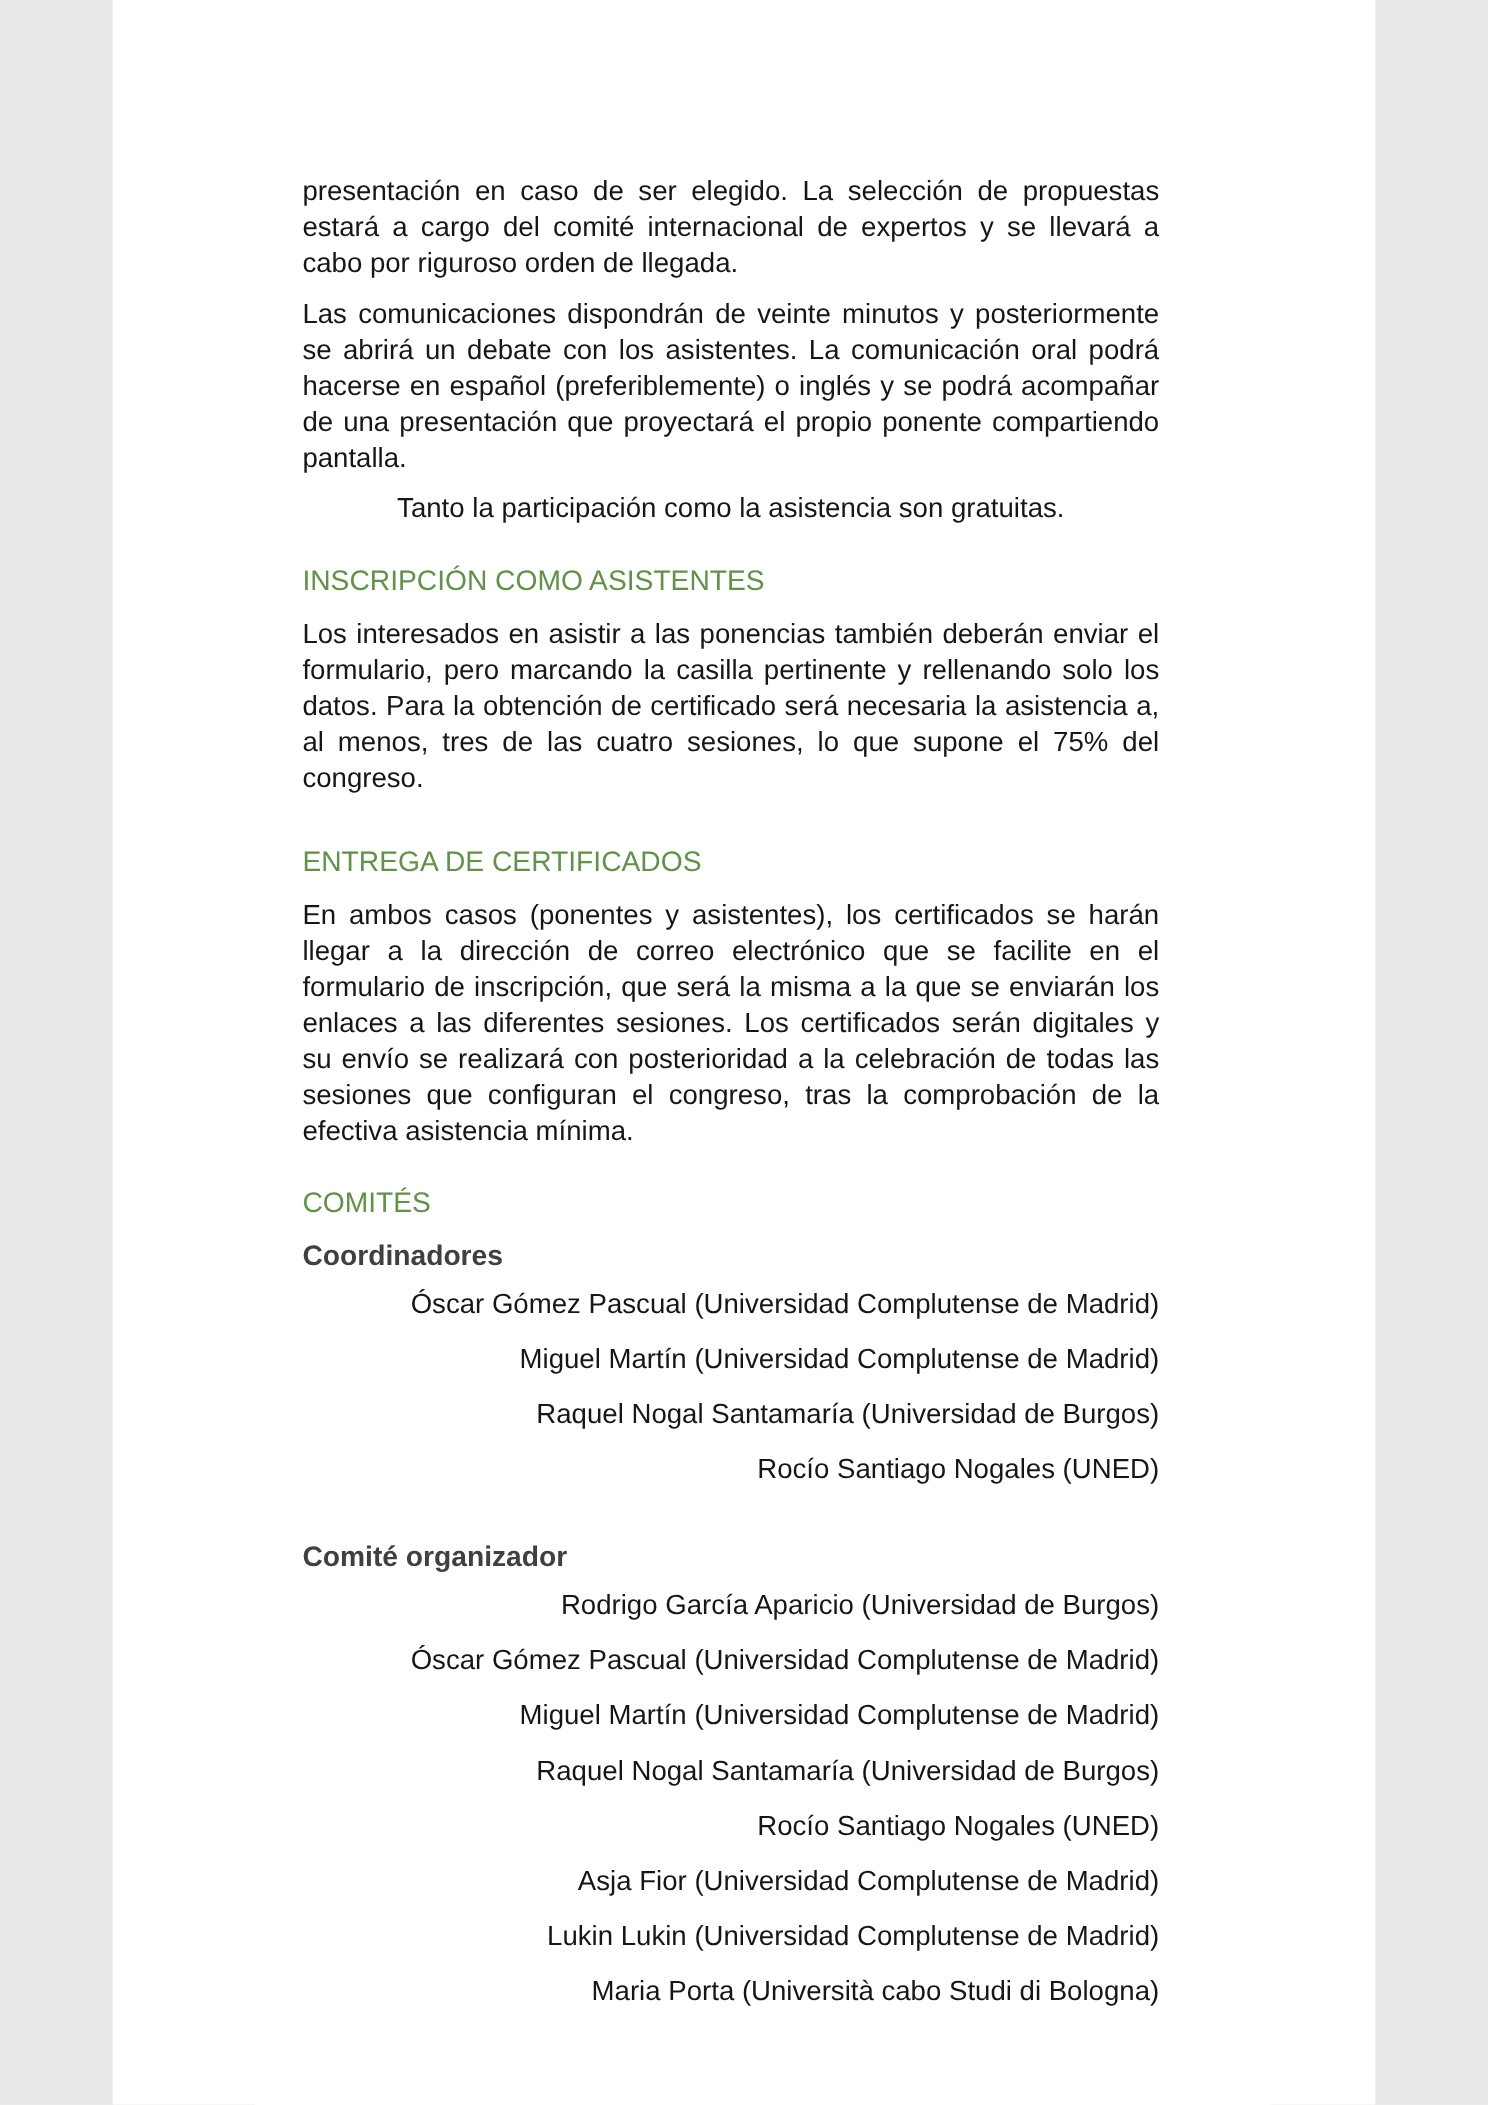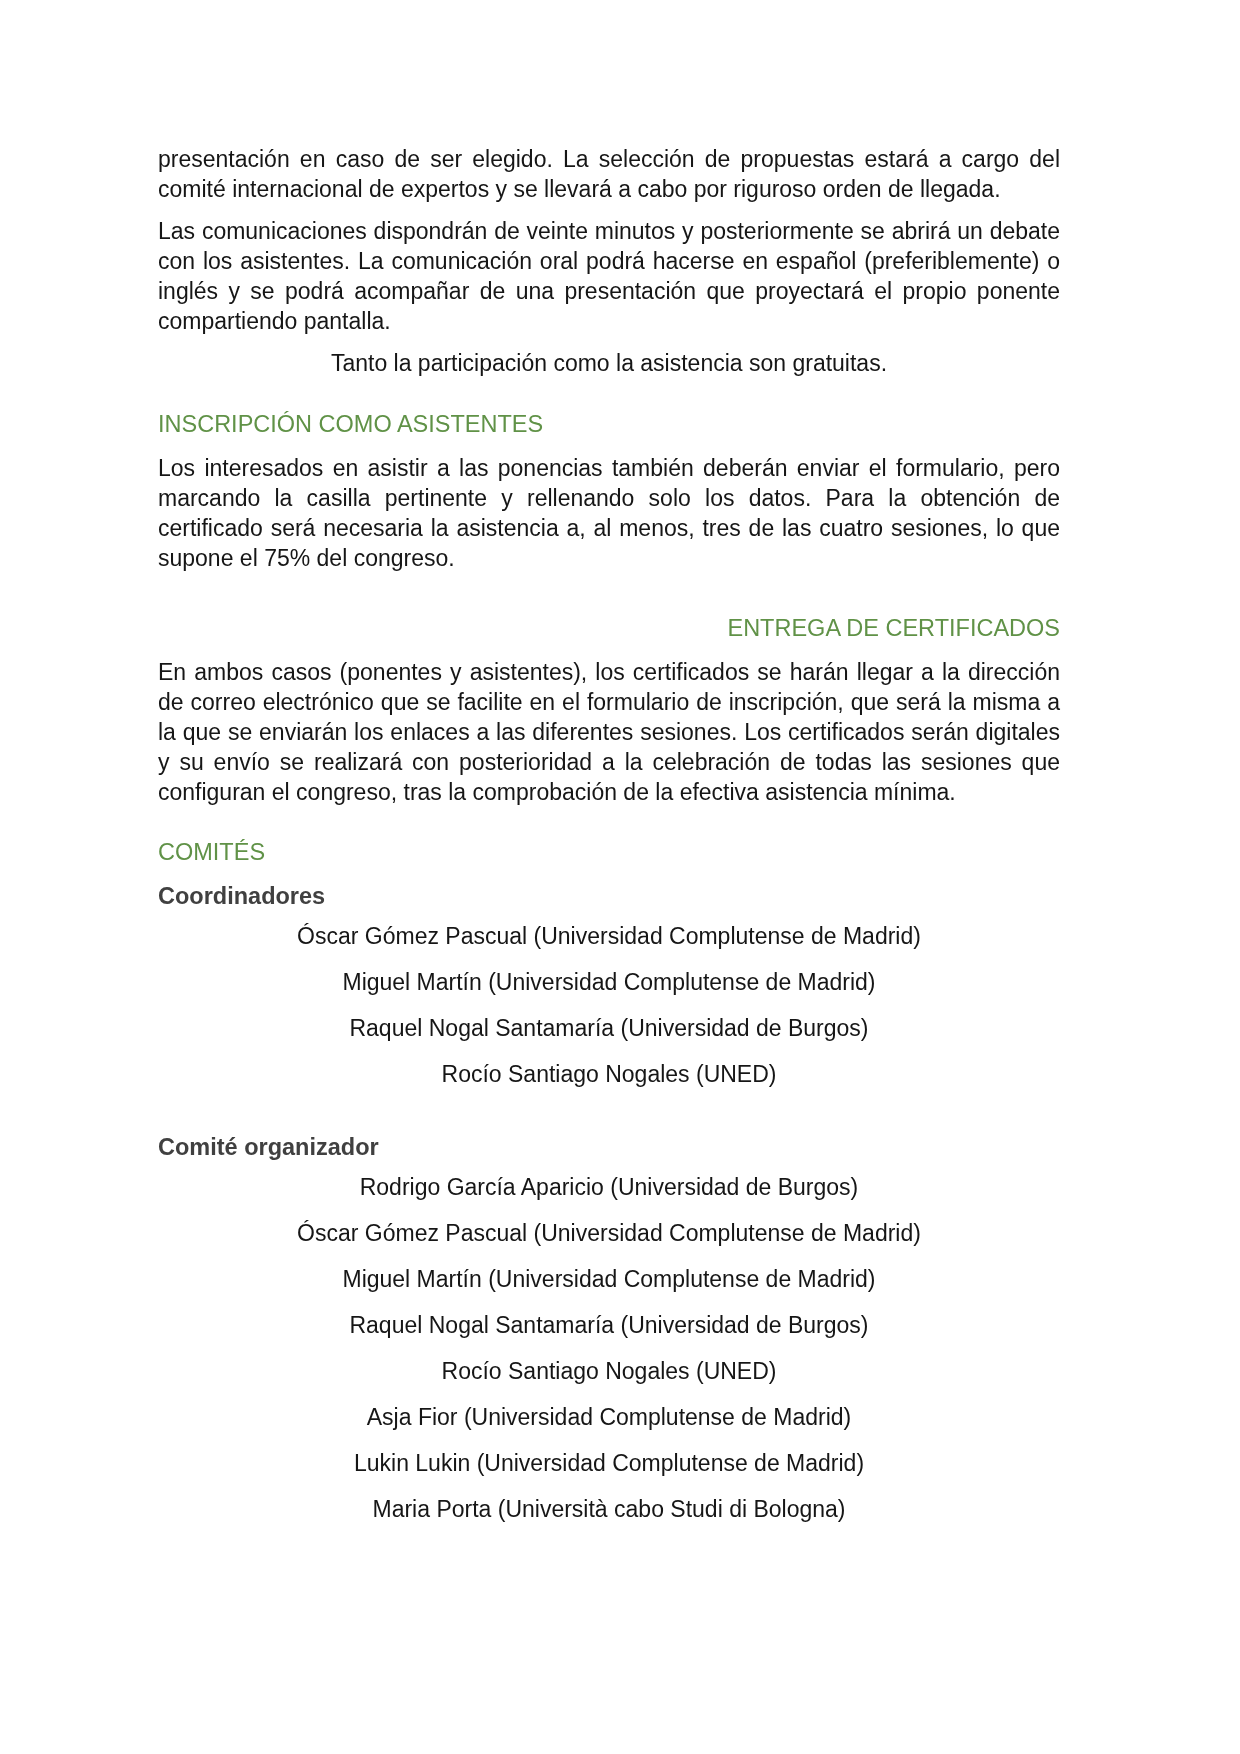--- a/index.html
+++ b/index.html
@@ -1,48 +1,48 @@
 <!DOCTYPE html>
 <html lang="es"><head>
 <meta charset="utf-8">
 <style>
   html, body { margin: 0; padding: 0; background: #e9e9e9; }
   .page {
     position: relative;
-    width: 1240px;
+    width: 1052px;
     height: 1754px;
     margin: 0 auto;
     background: #ffffff;
     box-sizing: border-box;
     padding: 144px 180px 60px 158px;
     font-family: "Liberation Sans", "DejaVu Sans", sans-serif;
     font-size: 23px;
     line-height: 30px;
     color: #161616;
     overflow: hidden;
   }
   p { margin: 0 0 12px 0; }
   .body-para { text-align: justify; }
   .single-line { text-align: center; margin-top: 8px; margin-bottom: 0; }
   .h2 {
     color: #609247;
     font-weight: normal;
     font-size: 23.5px;
     margin: 31px 0 14px 0;
   }
-  .h2.gap-lg { margin-top: 40px; text-align: right; }
+  .h2.gap-lg { margin-top: 40px; }
   .h2.gap-xl { margin-top: 30px; }
   .h3 {
     color: #404040;
     font-weight: bold;
     font-size: 23.5px;
     margin: 13px 0 10px 0;
   }
   .h3.gap-xl { margin-top: 43px; }
-  .member { margin: 0 0 16px 0; text-align: center; }
+  .member { margin: 0 0 16px 0; text-align: right; }
   .member-list { margin: 0; padding: 0; }
 </style>
 </head>
 <body>
 
 <div class="page">
 
   <p class="body-para">presentación en caso de ser elegido. La selección de propuestas estará a cargo del comité internacional de expertos y se llevará a cabo por riguroso orden de llegada.</p>
 
   <p class="body-para">Las comunicaciones dispondrán de veinte minutos y posteriormente se abrirá un debate con los asistentes. La comunicación oral podrá hacerse en español (preferiblemente) o inglés y se podrá acompañar de una presentación que proyectará el propio ponente compartiendo pantalla.</p>

